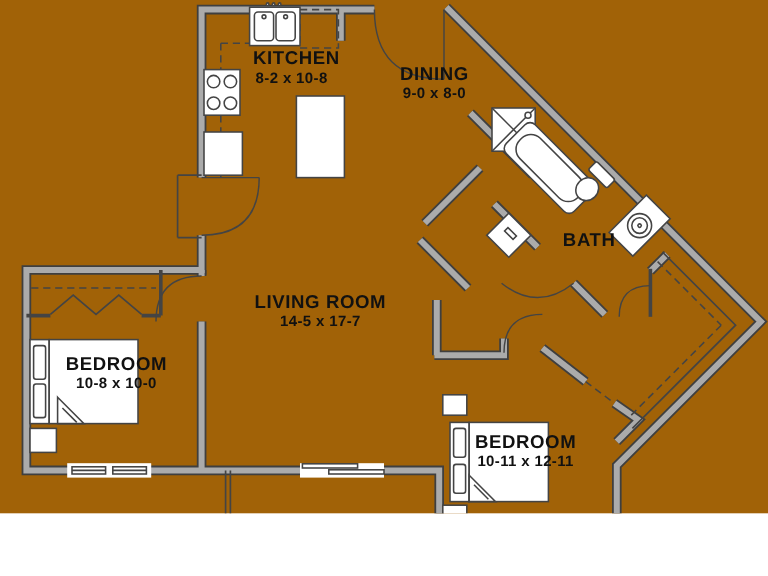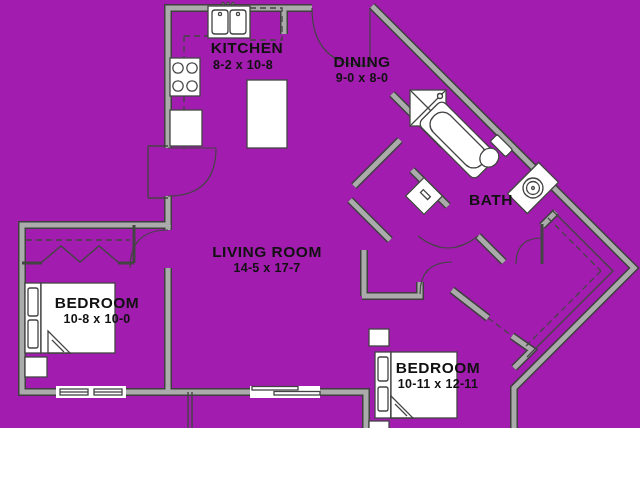--- a/index.html
+++ b/index.html
@@ -1,16 +1,16 @@
 <!DOCTYPE html>
 <html><head>
 <meta charset="utf-8">
 <style>
   html,body{margin:0;padding:0;background:#fff;}
-  .stage{position:relative;width:640px;height:428px;background:#a21caf;overflow:hidden;
+  .stage{position:relative;width:640px;height:428px;background:#a16207;overflow:hidden;
          font-family:"Liberation Sans",sans-serif;}
   svg{display:block;}
   text{font-family:"Liberation Sans",sans-serif;font-weight:bold;}
   .room-name{font-size:15.5px;letter-spacing:.5px;}
   .room-dims{font-size:12.5px;letter-spacing:.3px;}
 </style>
 </head>
 <body>
 
 <div class="stage">

